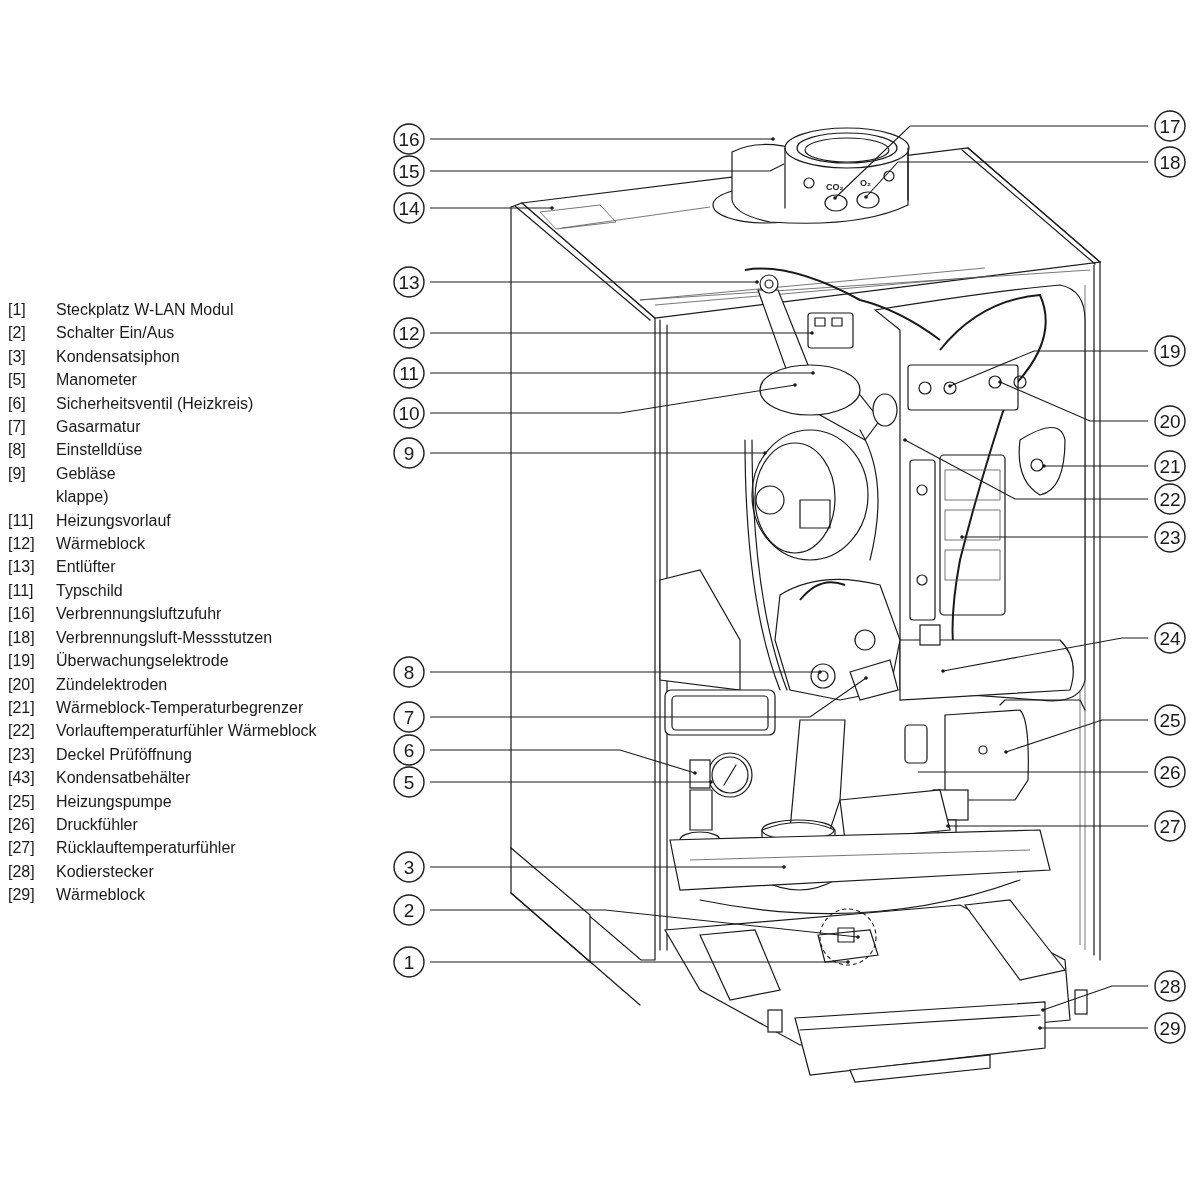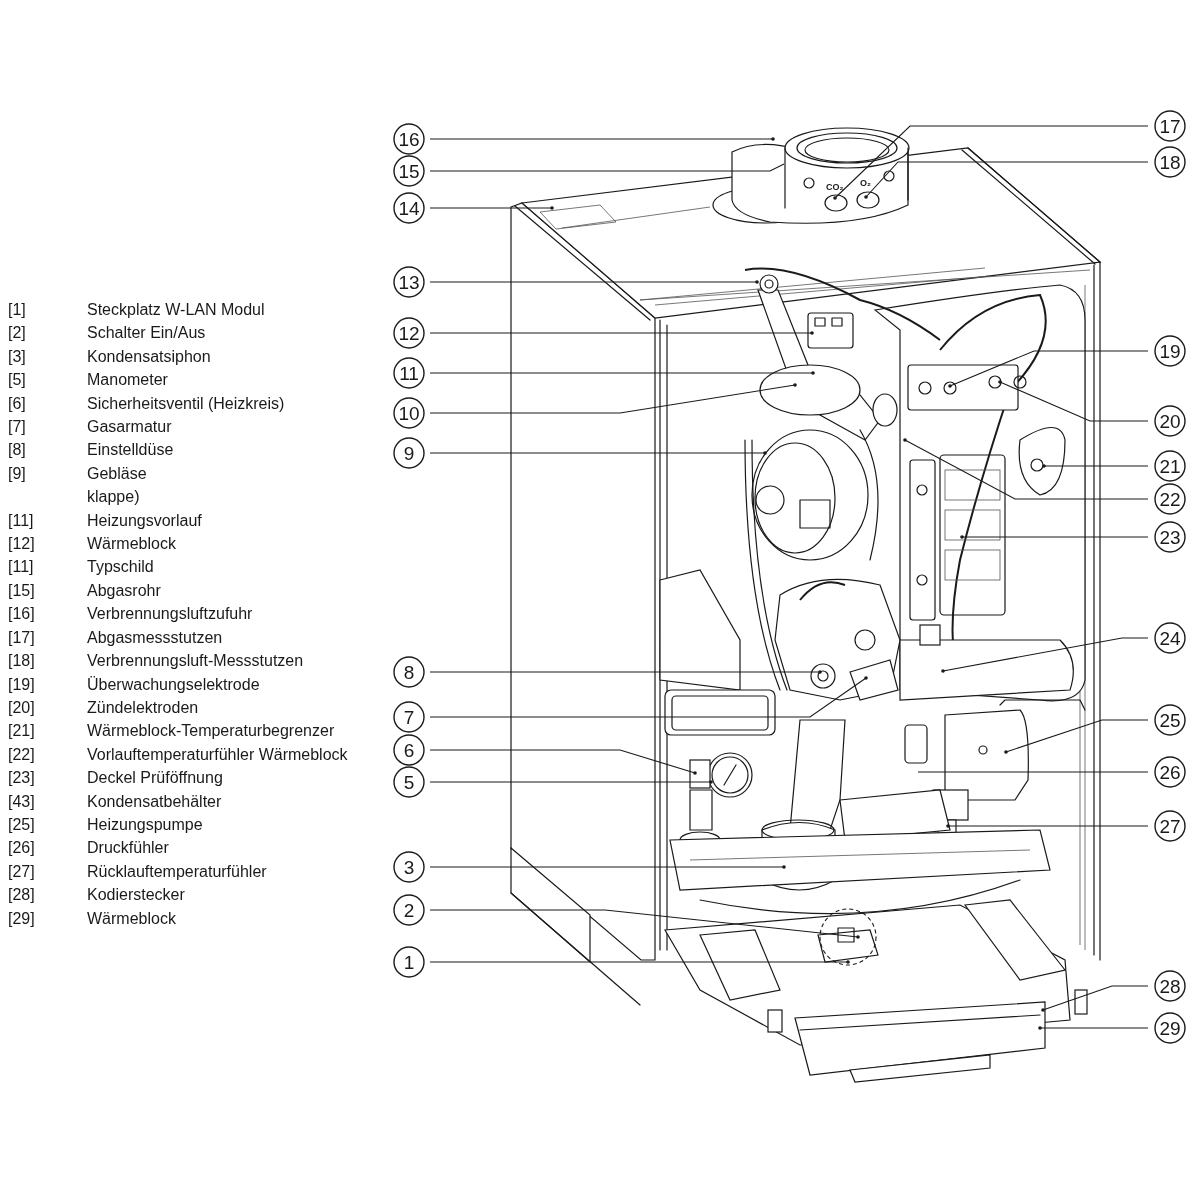--- a/index.html
+++ b/index.html
@@ -1,21 +1,21 @@
 <!DOCTYPE html>
 <html><head>
 <meta charset="utf-8">
 <style>
   html, body { margin:0; padding:0; background:#ffffff; }
   body { width:1200px; height:1200px; position:relative; overflow:hidden;
          font-family:"Liberation Sans", sans-serif; color:#1a1a1a; }
   #legend { position:absolute; left:8px; top:298px; width:500px; }
   .legend-row { display:flex; align-items:flex-start; font-size:16px; line-height:23.4px; }
   .legend-num { width:48px; flex:0 0 48px; white-space:nowrap; }
-  .legend-text { flex:1;margin-left:31px; }
+  .legend-text { flex:1; }
   #diagram { position:absolute; left:0; top:0; width:1200px; height:1200px; }
   .bubble-circle { fill:#fff; stroke:#1a1a1a; stroke-width:1.4; }
   .bubble-text { font-family:"Liberation Sans", sans-serif; font-size:19px; fill:#1a1a1a; text-anchor:middle; dominant-baseline:central; }
   .leader { stroke:#1a1a1a; stroke-width:1.1; fill:none; }
   .leader-dot { fill:#1a1a1a; }
   .art { stroke:#1a1a1a; stroke-width:1.2; fill:none; stroke-linejoin:round; stroke-linecap:round; }
   .art-thick { stroke:#1a1a1a; stroke-width:2; fill:none; }
   .art-fill { stroke:#1a1a1a; stroke-width:1.2; fill:#fff; }
   .art-light { stroke:#555; stroke-width:0.8; fill:none; }
   .art-dash { stroke:#1a1a1a; stroke-width:1.1; fill:none; stroke-dasharray:4 3; }
@@ -400,36 +400,32 @@
     </div>
     <div class="legend-row">
       <span class="legend-num">[11]</span>
       <span class="legend-text">Heizungsvorlauf</span>
     </div>
     <div class="legend-row">
       <span class="legend-num">[12]</span>
       <span class="legend-text">Wärmeblock</span>
     </div>
     <div class="legend-row">
+      <span class="legend-num">[13]</span>
+      <span class="legend-text">Entlüfter</span>
+    </div>
+    <div class="legend-row">
       <span class="legend-num">[11]</span>
       <span class="legend-text">Typschild</span>
     </div>
     <div class="legend-row">
-      <span class="legend-num">[15]</span>
-      <span class="legend-text">Abgasrohr</span>
-    </div>
-    <div class="legend-row">
       <span class="legend-num">[16]</span>
       <span class="legend-text">Verbrennungsluftzufuhr</span>
     </div>
     <div class="legend-row">
-      <span class="legend-num">[17]</span>
-      <span class="legend-text">Abgasmessstutzen</span>
-    </div>
-    <div class="legend-row">
       <span class="legend-num">[18]</span>
       <span class="legend-text">Verbrennungsluft-Messstutzen</span>
     </div>
     <div class="legend-row">
       <span class="legend-num">[19]</span>
       <span class="legend-text">Überwachungselektrode</span>
     </div>
     <div class="legend-row">
       <span class="legend-num">[20]</span>
       <span class="legend-text">Zündelektroden</span>

